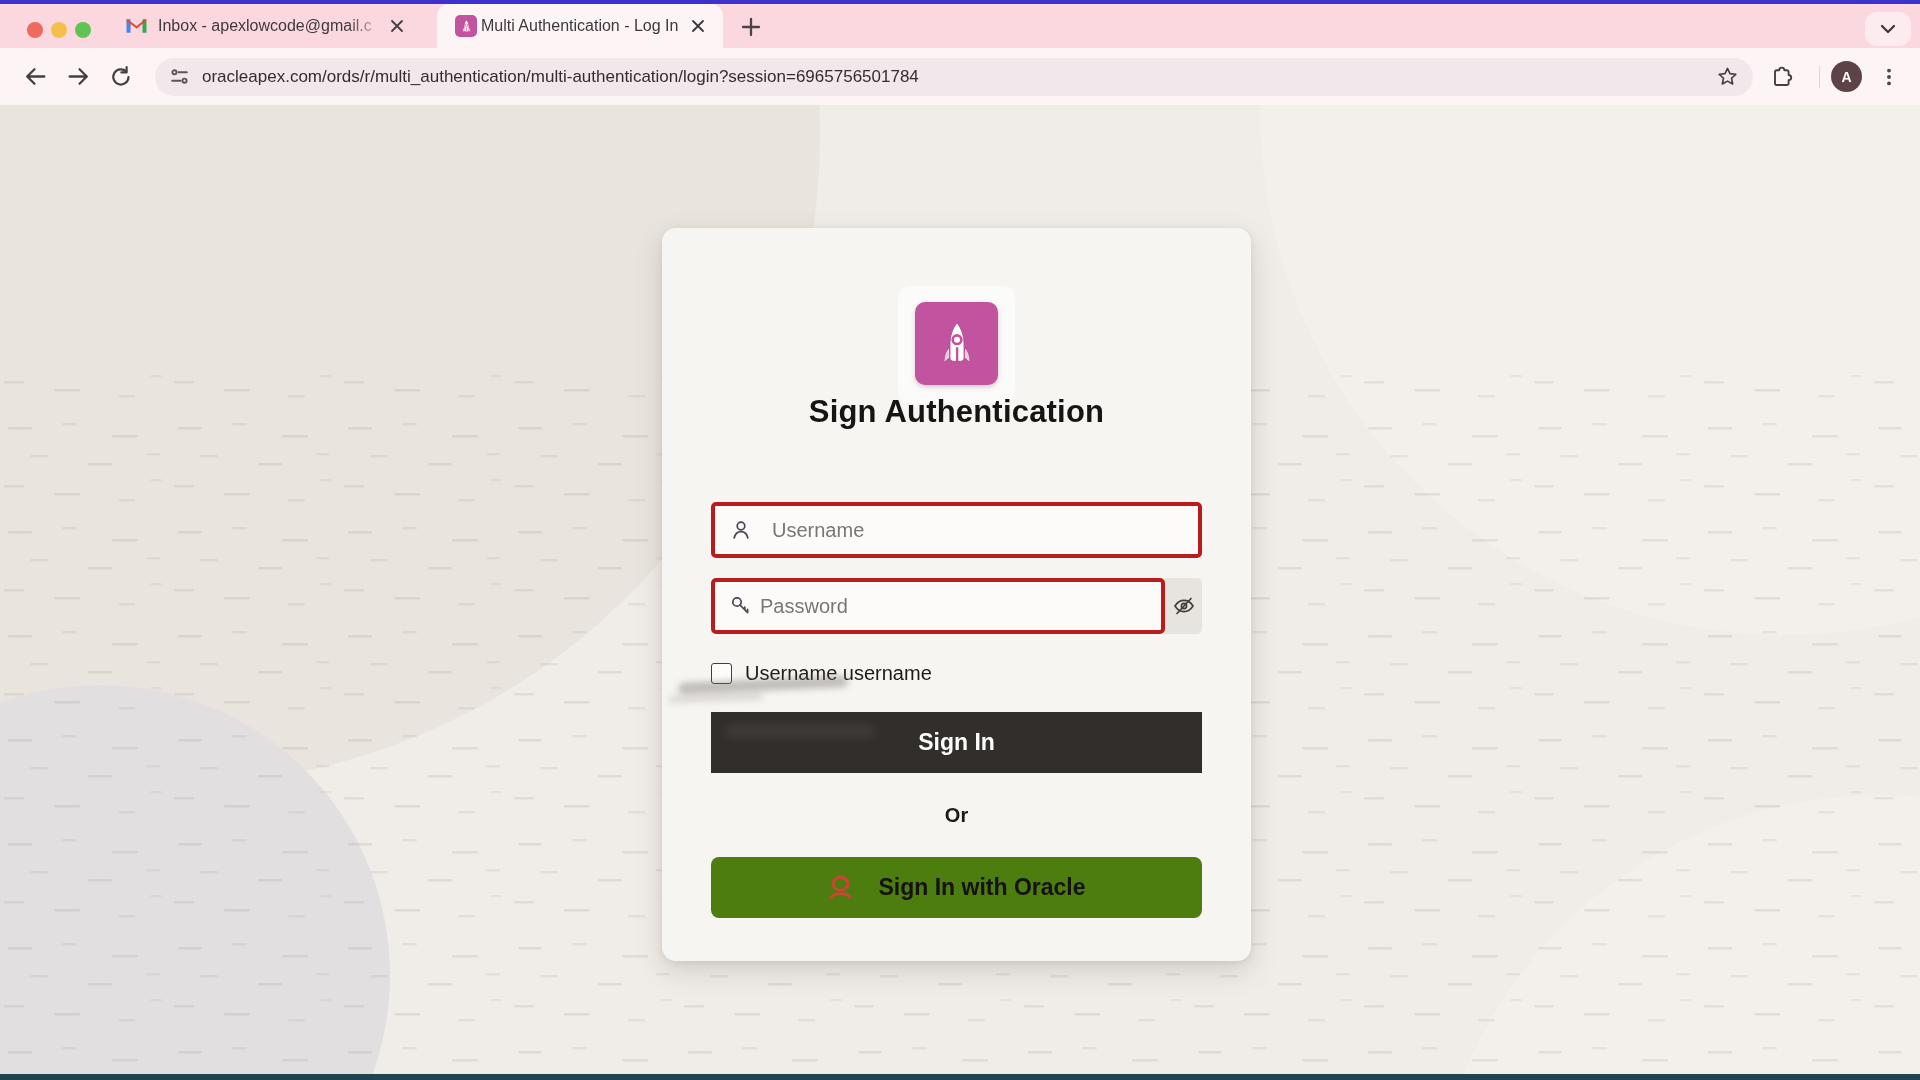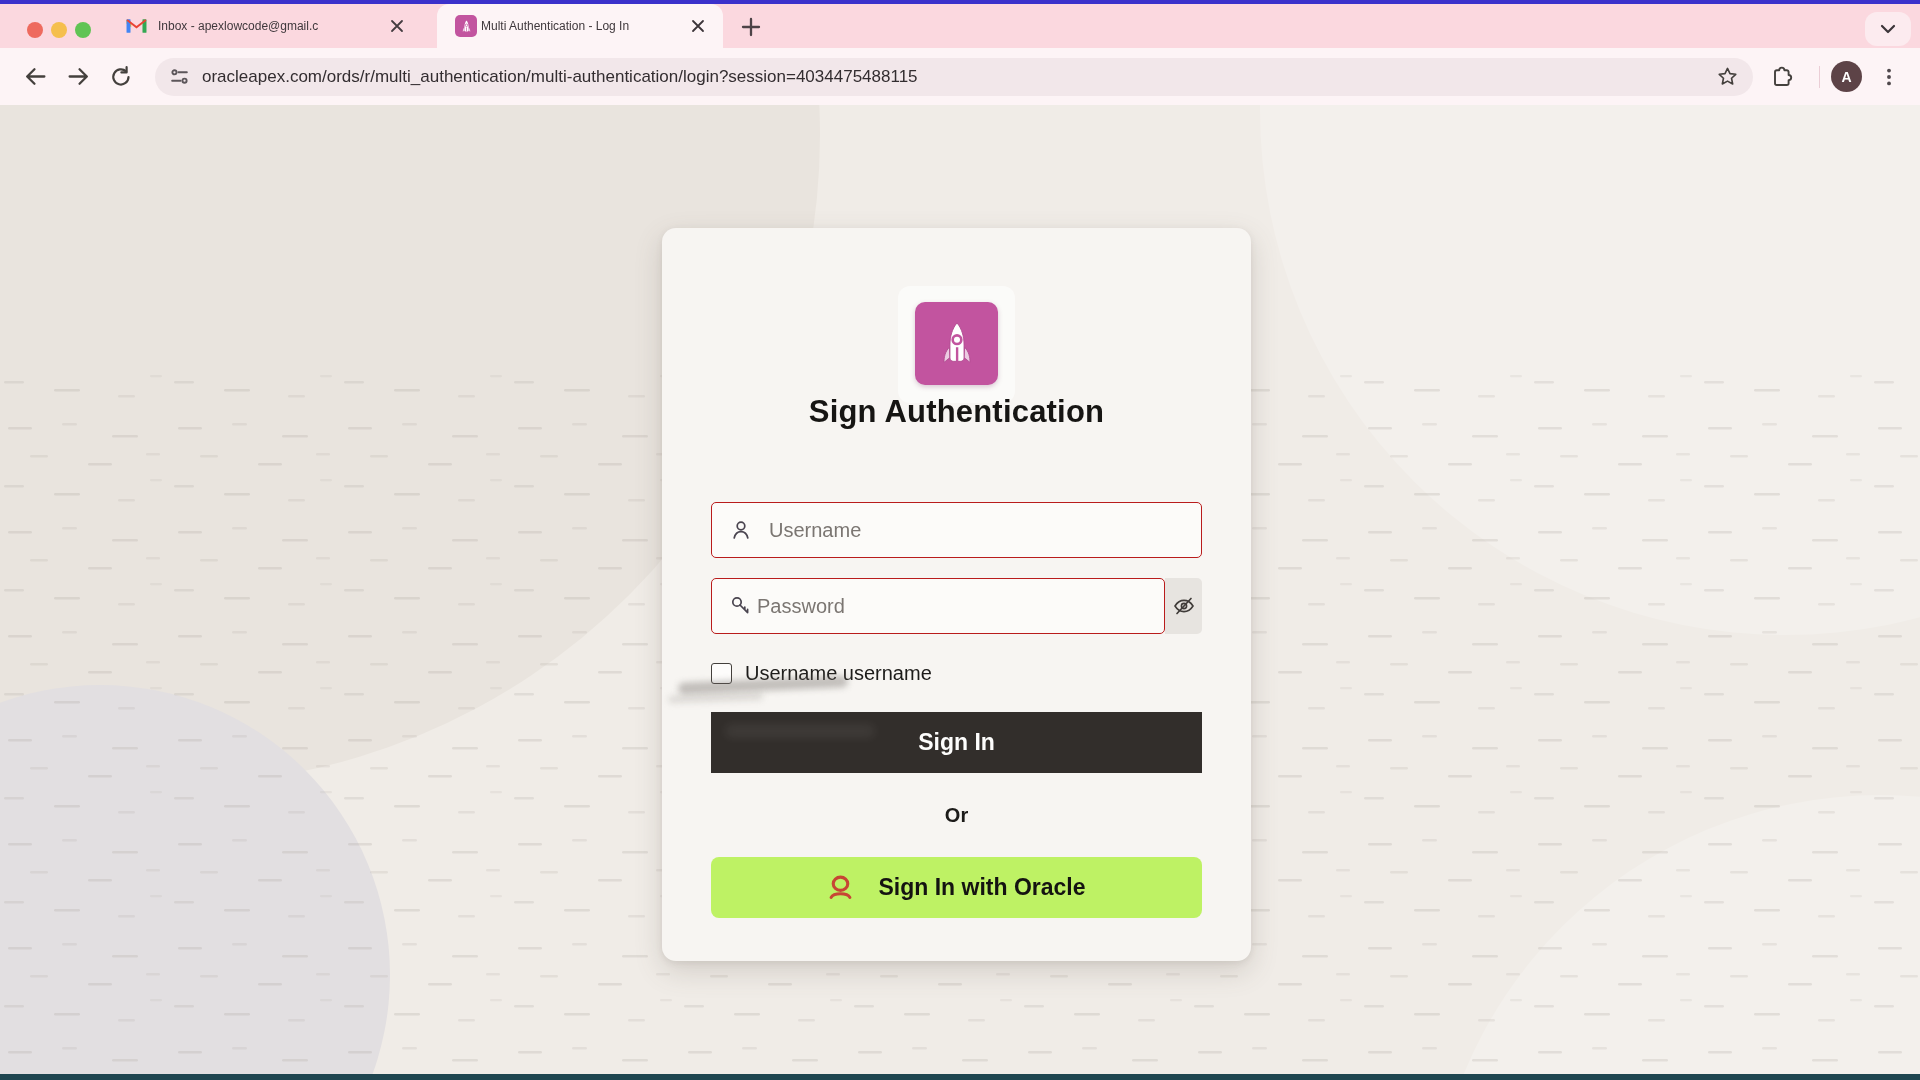--- a/index.html
+++ b/index.html
@@ -14,21 +14,21 @@
   
   .tabstrip { position:relative; height:44px; background:var(--tabstrip,#fbd8df); flex:none; }
   .traffic { position:absolute; top:18px; width:16px; height:16px; border-radius:50%; }
   .t-close { left:27px; background:#ee6a5e; }
   .t-min   { left:51px; background:#f5bf4e; }
   .t-max   { left:75px; background:#60c454; }
 
   .tab { position:absolute; top:0; height:44px; display:flex; align-items:center; }
   .tab-inactive { left:106px; width:330px; padding-left:20px; }
   .tab-active { left:437px; width:286px; background:#fdf4f6; border-radius:12px 12px 0 0; padding-left:18px; }
-  .tab-title { font-size:12px; color:#3f383c; white-space:nowrap; overflow:hidden; }
+  .tab-title { font-size:16px; color:#3f383c; white-space:nowrap; overflow:hidden; }
   .tab-inactive .tab-title { width:226px; margin-left:11px;
       -webkit-mask-image:linear-gradient(90deg,#000 84%,transparent); mask-image:linear-gradient(90deg,#000 84%,transparent); }
   .tab-active .tab-title { width:204px; margin-left:4px; }
   .tab-close { width:26px; height:26px; display:flex; align-items:center; justify-content:center; border-radius:6px; flex:none; }
   .favicon-rocket { width:22px; height:22px; border-radius:5px; background:var(--rocket-tile,#c2549f);
       display:flex; align-items:center; justify-content:center; flex:none; }
   .newtab-btn { position:absolute; left:737px; top:9px; width:27px; height:27px; display:flex; align-items:center; justify-content:center; }
   .tabsearch-btn { position:absolute; right:9px; top:8px; width:46px; height:34px; background:#fcebef;
       border-radius:12px; display:flex; align-items:center; justify-content:center; }
 
@@ -57,21 +57,21 @@
   .card { position:absolute; left:662px; top:123px; width:589px; height:733px; background:#f7f5f2;
       border-radius:14px; box-shadow:0 10px 28px rgba(95,84,74,.20), 0 2px 6px rgba(95,84,74,.10); }
   .tile-halo { position:absolute; left:236px; top:58px; width:117px; height:117px; border-radius:12px; background:rgba(255,255,255,.55); }
   .app-tile { position:absolute; left:253px; top:74px; width:83px; height:83px; border-radius:10px;
       background:var(--rocket-tile,#c2549f); display:flex; align-items:center; justify-content:center;
       box-shadow:0 2px 5px rgba(120,50,100,.25); }
   .card-title { position:absolute; left:0; top:166px; width:100%; text-align:center;
       font-size:31px; font-weight:bold; color:#161513; letter-spacing:.2px; }
 
   .field { position:absolute; left:49px; width:491px; }
-  .field input { width:100%; height:56px; border:1px solid #b91c1c; border-radius:5px; background:#fcfbf9;
+  .field input { width:100%; height:56px; border:4px solid #b91c1c; border-radius:5px; background:#fcfbf9;
       font-family:"Liberation Sans",sans-serif; font-size:20px; color:#39342f; padding:0 16px 0 57px; outline:none; }
   .field input::placeholder { color:#7b7672; }
   .field .field-icon { position:absolute; left:18px; top:16px; pointer-events:none; }
   .field-user { top:274px; }
   .field-pass { top:350px; }
   .field-pass input { width:454px;padding-left:45px; }
   .eye-btn { position:absolute; left:454px; top:0; width:37px; height:56px; background:#e7e4e0;
       border:none; border-radius:0 5px 5px 0; display:flex; align-items:center; justify-content:center; cursor:pointer; }
 
   .remember-row { position:absolute; left:49px; top:434px; display:flex; align-items:center; }
@@ -84,21 +84,21 @@
   .smudge2 { position:absolute; left:6px; top:466px; width:95px; height:8px; border-radius:6px;
       background:rgba(108,102,97,.18); filter:blur(3px); transform:rotate(-2deg); }
 
   .signin-btn { position:absolute; left:49px; top:484px; width:491px; height:61px; background:var(--signin,#322e2b);
       border:none; border-radius:0; color:#fdfdfc; font-family:"Liberation Sans",sans-serif;
       font-size:23px; font-weight:bold; cursor:pointer; }
   .btn-smear { position:absolute; left:14px; top:12px; width:150px; height:14px; border-radius:8px;
       background:rgba(255,255,255,.06); filter:blur(4px); }
   .or-label { position:absolute; left:0; top:576px; width:100%; text-align:center;
       font-size:20px; font-weight:bold; color:#1c1b19; }
-  .oracle-btn { position:absolute; left:49px; top:629px; width:491px; height:61px; background:#bef264;
+  .oracle-btn { position:absolute; left:49px; top:629px; width:491px; height:61px; background:#4d7c0f;
       border:none; border-radius:8px; display:flex; align-items:center; justify-content:center; gap:24px;
       font-family:"Liberation Sans",sans-serif; font-size:23px; font-weight:bold; color:#141311; cursor:pointer; }
 
   svg { display:block; }
 </style>
 </head>
 <body>
 
 <div class="window">
 
@@ -179,21 +179,21 @@
 
     <div class="omnibox">
       <span class="pill-icon">
         <svg width="21" height="21" viewBox="0 0 20 20">
           <circle cx="5.2" cy="6" r="2" fill="none" stroke="#5c565a" stroke-width="1.8"></circle>
           <path d="M9 6 H17" stroke="#5c565a" stroke-width="1.8" stroke-linecap="round"></path>
           <path d="M3 14 H11" stroke="#5c565a" stroke-width="1.8" stroke-linecap="round"></path>
           <circle cx="14.8" cy="14" r="2" fill="none" stroke="#5c565a" stroke-width="1.8"></circle>
         </svg>
       </span>
-      <span class="url-text">oracleapex.com/ords/r/multi_authentication/multi-authentication/login?session=4034475488115</span>
+      <span class="url-text">oracleapex.com/ords/r/multi_authentication/multi-authentication/login?session=6965756501784</span>
       <span class="pill-icon">
         <svg width="23" height="23" viewBox="0 0 24 24">
           <path d="M12 3.6 L14.6 9 L20.6 9.7 L16.2 13.8 L17.4 19.8 L12 16.8 L6.6 19.8 L7.8 13.8 L3.4 9.7 L9.4 9 Z" fill="none" stroke="#44403d" stroke-width="1.7" stroke-linejoin="round"></path>
         </svg>
       </span>
     </div>
 
     <div class="tb-right">
       <div class="nav-btn">
         <svg width="24" height="24" viewBox="0 0 24 24">

